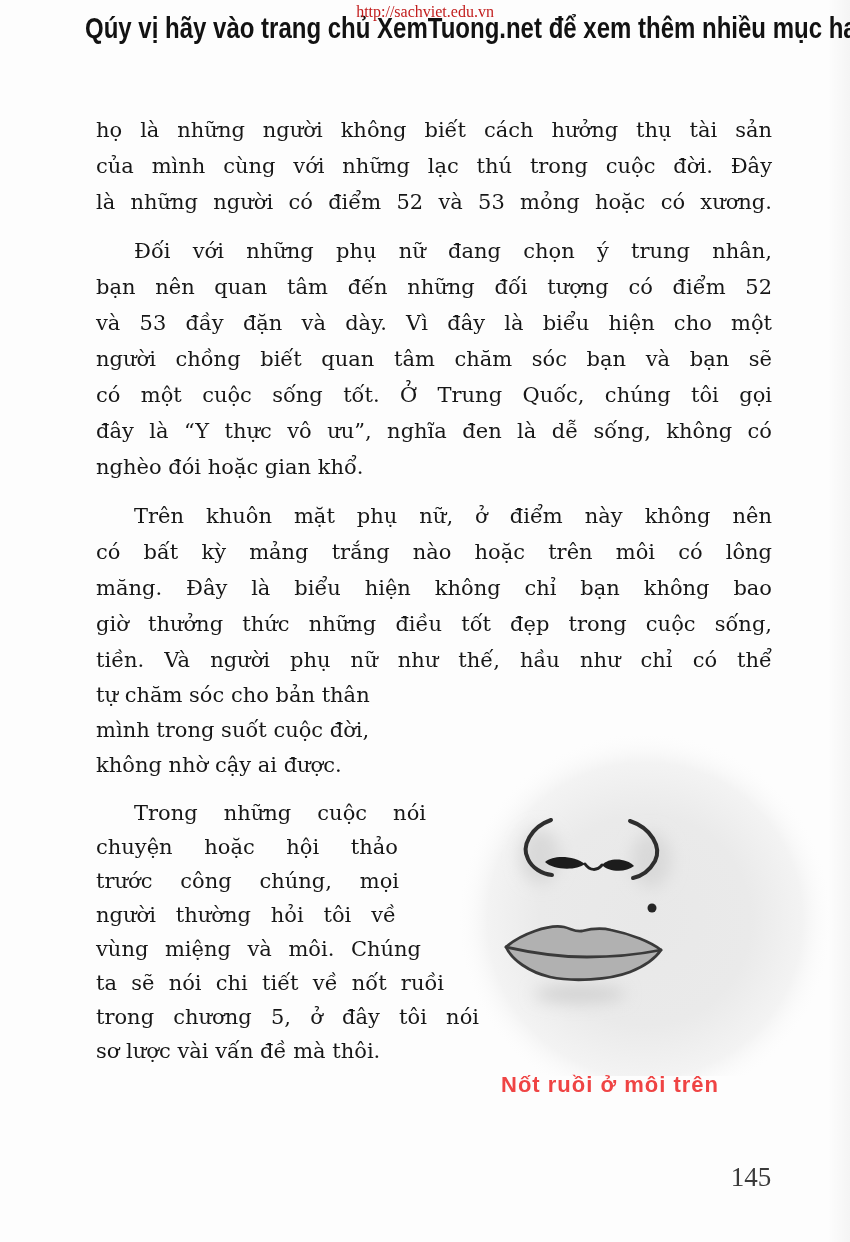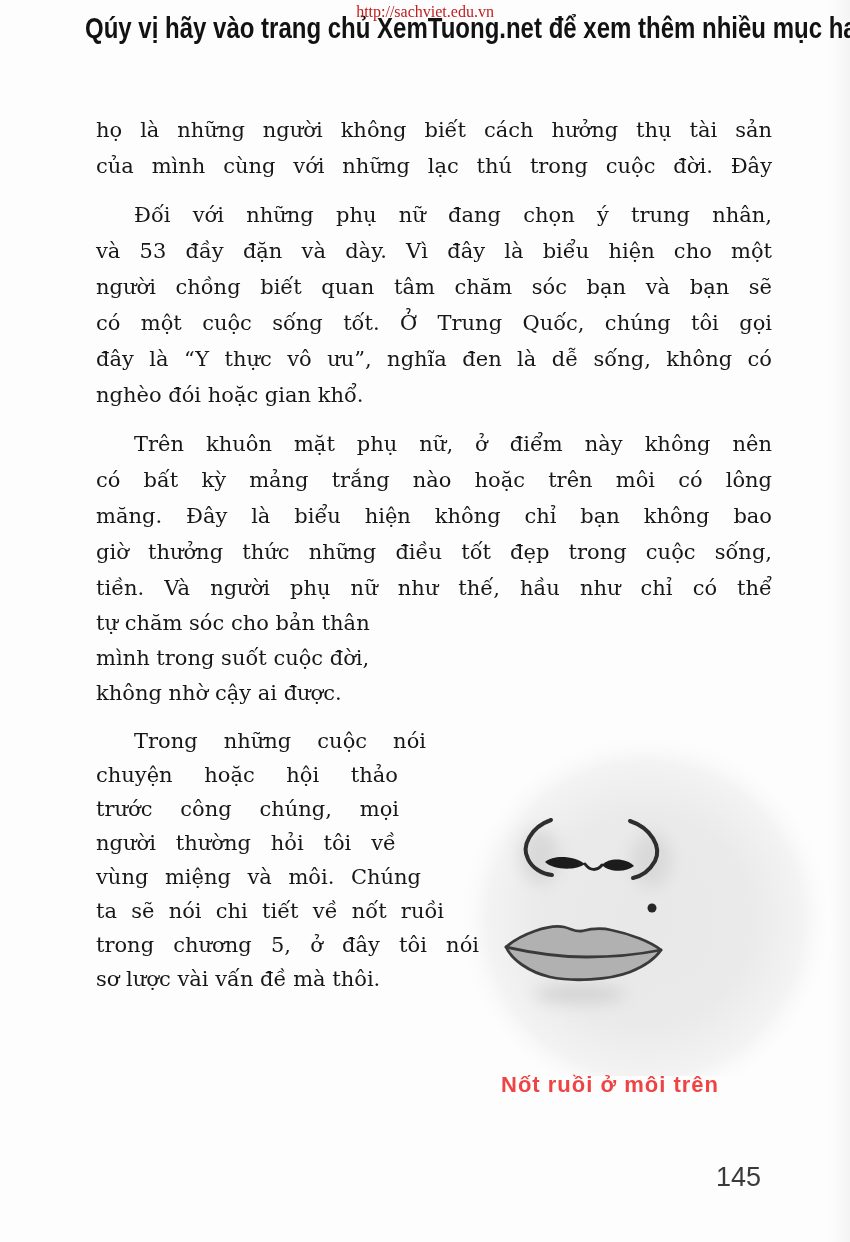--- a/index.html
+++ b/index.html
@@ -40,46 +40,48 @@
   .narrow .ln{line-height:35px;}
   .p4 .ln{line-height:34px;}
   
   .figure-svg{position:absolute;left:440px;top:728px;z-index:1;}
   .caption{
     position:absolute;left:450px;top:1072px;width:320px;text-align:center;
     font-family:"Liberation Sans",sans-serif;font-size:22px;font-weight:600;
     letter-spacing:1px;color:#ef4444;z-index:2;white-space:nowrap;
   }
   .pagenum{
-    position:absolute;left:716px;top:1162px;width:70px;
-    font-family:Liberation Sans, sans-serif;font-size:27px;color:#3a3a3a;z-index:2;
+    position:absolute;left:716px;top:1162px;width:70px;text-align:center;
+    font-family:Liberation Serif, serif;font-size:27px;color:#3a3a3a;z-index:2;
   }
   .scan-shade{
     position:absolute;right:0;top:0;width:22px;height:1242px;z-index:0;
     background:linear-gradient(to right, rgba(0,0,0,0), rgba(0,0,0,0.035));
   }
 </style>
 </head>
 <body>
 
 <div class="page">
   <div class="scan-shade"></div>
 
   <div class="header-text">Qúy vị hãy vào trang chủ XemTuong.net để xem thêm nhiều mục hay khác</div>
   <div class="header-url">http://sachviet.edu.vn</div>
 
 
   <div class="textblock">
     <div class="para">
       <div class="ln j">họ là những người không biết cách hưởng thụ tài sản</div>
       <div class="ln j">của mình cùng với những lạc thú trong cuộc đời. Đây</div>
+      <div class="ln j">là những người có điểm 52 và 53 mỏng hoặc có xương.</div>
     </div>
 
     <div class="para">
       <div class="ln j ind">Đối với những phụ nữ đang chọn ý trung nhân,</div>
+      <div class="ln j">bạn nên quan tâm đến những đối tượng có điểm 52</div>
       <div class="ln j">và 53 đầy đặn và dày. Vì đây là biểu hiện cho một</div>
       <div class="ln j">người chồng biết quan tâm chăm sóc bạn và bạn sẽ</div>
       <div class="ln j">có một cuộc sống tốt. Ở Trung Quốc, chúng tôi gọi</div>
       <div class="ln j">đây là “Y thực vô ưu”, nghĩa đen là dễ sống, không có</div>
       <div class="ln l">nghèo đói hoặc gian khổ.</div>
     </div>
 
     <div class="para">
       <div class="ln j ind">Trên khuôn mặt phụ nữ, ở điểm này không nên</div>
       <div class="ln j">có bất kỳ mảng trắng nào hoặc trên môi có lông</div>

